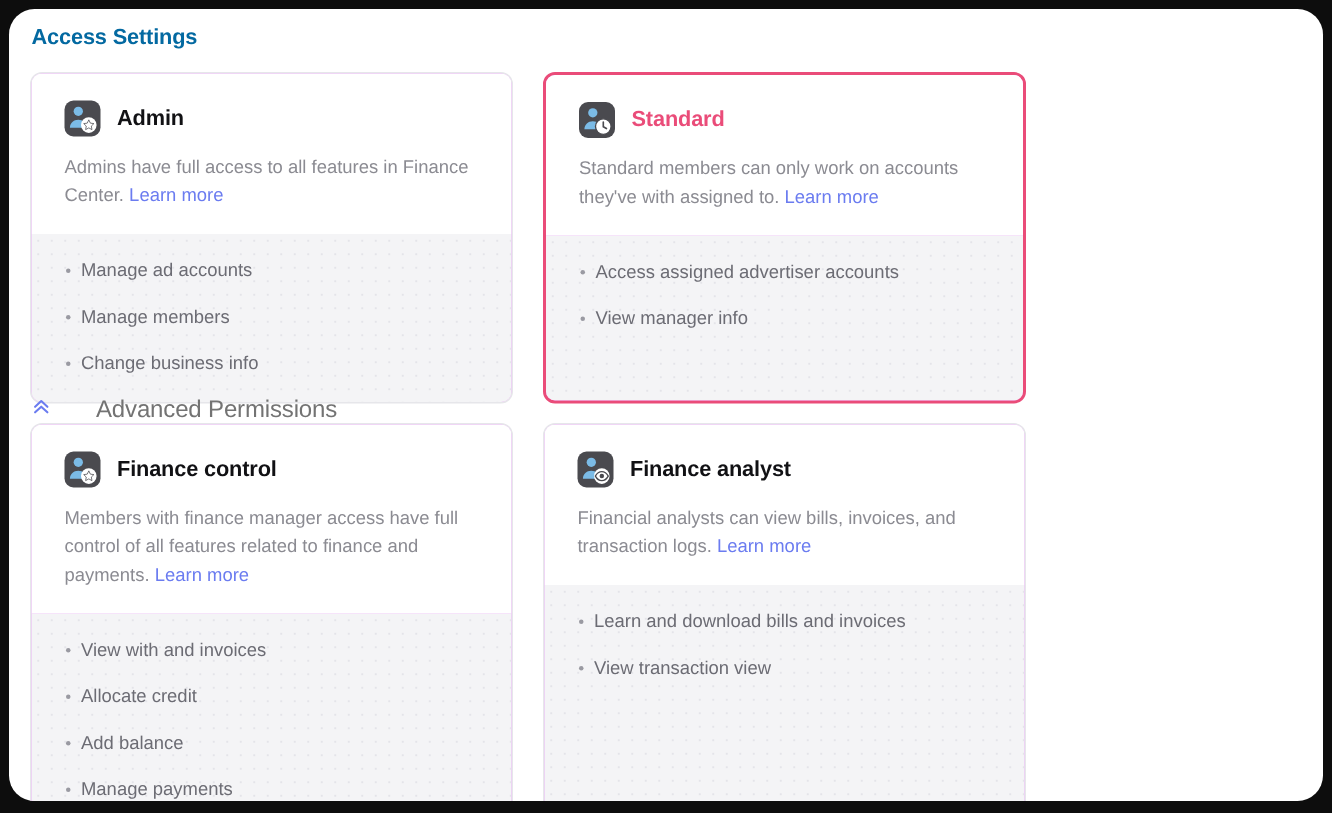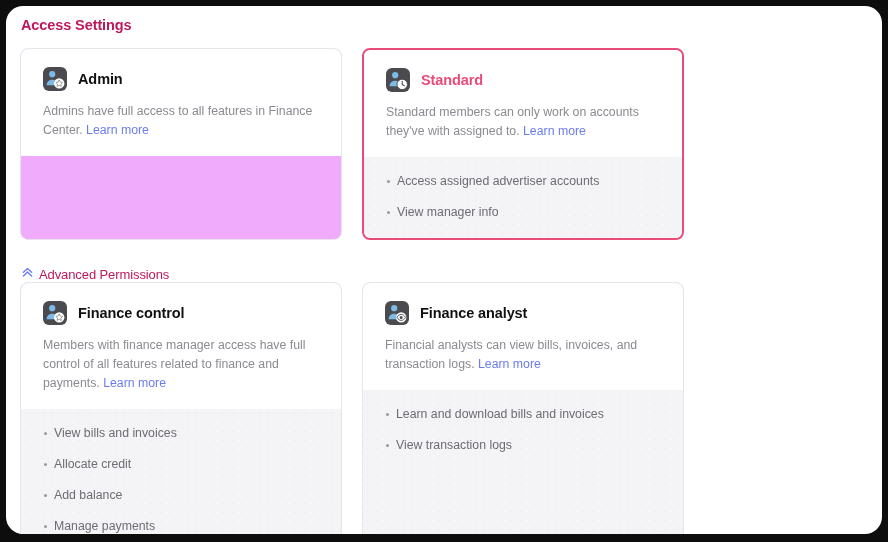--- a/index.html
+++ b/index.html
@@ -31,21 +31,21 @@
     border-radius: 17px;
     overflow: hidden;
   }
 
   #page-title {
     position: absolute;
     left: 15px;
     top: 11px;
     font-size: 14.5px;
     font-weight: bold;
-    color: #be185d;
+    color: #0369a1;
     letter-spacing: -0.1px;
   }
 
   
   .card-row {
     position: absolute;
     display: flex;
     gap: 20px;
     left: 14px;
   }
@@ -144,23 +144,24 @@
     position: absolute;
     left: 15px;
     top: 259px;
     display: flex;
     align-items: center;
     gap: 5px;
     cursor: pointer;
     user-select: none;
   }
   #adv-toggle .label {
-    font-size: 13px;
-    color: #be185d;
+    font-size: 16px;
+    color: #737373;
     letter-spacing: -0.1px;
+    margin-left: 25px;
   }
   #adv-toggle .chev { display: block; }
 </style>
 </head>
 <body>
 
 <div id="page">
   <div id="panel">
 
     <div id="page-title">Access Settings</div>
@@ -173,20 +174,25 @@
                 <svg width="24" height="24" viewBox="0 0 24 24">
                   <circle cx="9.2" cy="7.2" r="3.1" fill="#7bbbe6"></circle>
                   <path d="M3.6 18.2c0-3.2 2.5-5.4 5.6-5.4s5.6 2.2 5.6 5.4z" fill="#7bbbe6"></path>
                   <circle cx="16.2" cy="16.4" r="5.2" fill="#ffffff"></circle>
                   <path d="M16.2 12.9l1.05 2.2 2.35.3-1.72 1.65.43 2.37-2.11-1.16-2.11 1.16.43-2.37-1.72-1.65 2.35-.3z" fill="#ffffff" stroke="#4a4a4f" stroke-width="0.5" stroke-linejoin="round"></path>
                 </svg>
               </div>
               <div class="role-name">Admin</div>
             </div>
             <div class="card-desc"><span>Admins have full access to all features in Finance Center. </span><span class="link">Learn more</span></div>
+          </div>
+          <div class="perms">
+            <div class="perm w2">Manage ad accounts</div>
+            <div class="perm w2">Manage members</div>
+            <div class="perm w2">Change business info</div>
           </div>
         </div>
         <div class="role-card selected">
           <div class="card-head">
             <div class="title-row">
               <div class="role-icon">
                 <svg width="24" height="24" viewBox="0 0 24 24">
                   <circle cx="9.2" cy="7.2" r="3.1" fill="#7bbbe6"></circle>
                   <path d="M3.6 18.2c0-3.2 2.5-5.4 5.6-5.4s5.6 2.2 5.6 5.4z" fill="#7bbbe6"></path>
                   <circle cx="16.2" cy="16.4" r="5.2" fill="#ffffff" stroke="#4a4a4f" stroke-width="0.9"></circle>
@@ -224,21 +230,21 @@
                   <path d="M3.6 18.2c0-3.2 2.5-5.4 5.6-5.4s5.6 2.2 5.6 5.4z" fill="#7bbbe6"></path>
                   <circle cx="16.2" cy="16.4" r="5.2" fill="#ffffff"></circle>
                   <path d="M16.2 12.9l1.05 2.2 2.35.3-1.72 1.65.43 2.37-2.11-1.16-2.11 1.16.43-2.37-1.72-1.65 2.35-.3z" fill="#ffffff" stroke="#4a4a4f" stroke-width="0.5" stroke-linejoin="round"></path>
                 </svg>
               </div>
               <div class="role-name">Finance control</div>
             </div>
             <div class="card-desc"><span>Members with finance manager access have full control of all features related to finance and payments. </span><span class="link">Learn more</span></div>
           </div>
           <div class="perms">
-            <div class="perm w2">View bills and invoices</div>
+            <div class="perm w2">View with and invoices</div>
             <div class="perm w2">Allocate credit</div>
             <div class="perm w2">Add balance</div>
             <div class="perm w2">Manage payments</div>
           </div>
         </div>
         <div class="role-card">
           <div class="card-head">
             <div class="title-row">
               <div class="role-icon">
                 <svg width="24" height="24" viewBox="0 0 24 24">
@@ -248,19 +254,19 @@
                   <path d="M11.9 16.4c1.1-2 2.7-3 4.3-3s3.2 1 4.3 3c-1.1 2-2.7 3-4.3 3s-3.2-1-4.3-3z" fill="#ffffff" stroke="#4a4a4f" stroke-width="0.9"></path>
                   <circle cx="16.2" cy="16.4" r="1.5" fill="#4a4a4f"></circle>
                 </svg>
               </div>
               <div class="role-name">Finance analyst</div>
             </div>
             <div class="card-desc"><span>Financial analysts can view bills, invoices, and transaction logs. </span><span class="link">Learn more</span></div>
           </div>
           <div class="perms">
             <div class="perm w1">Learn and download bills and invoices</div>
-            <div class="perm w1">View transaction logs</div>
+            <div class="perm w1">View transaction view</div>
           </div>
         </div>
       </div>
 
   </div>
 </div>
 
 </body></html>

